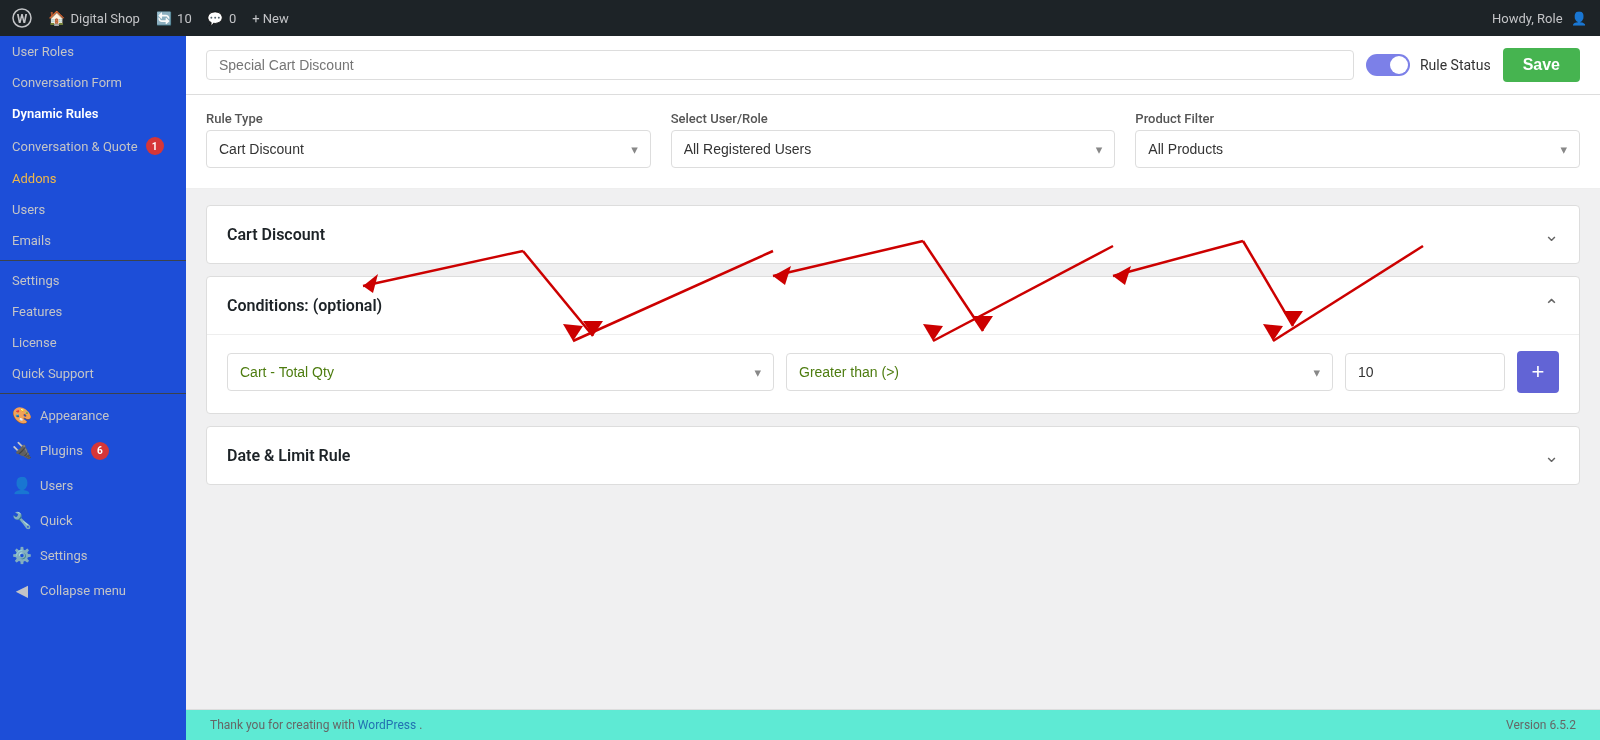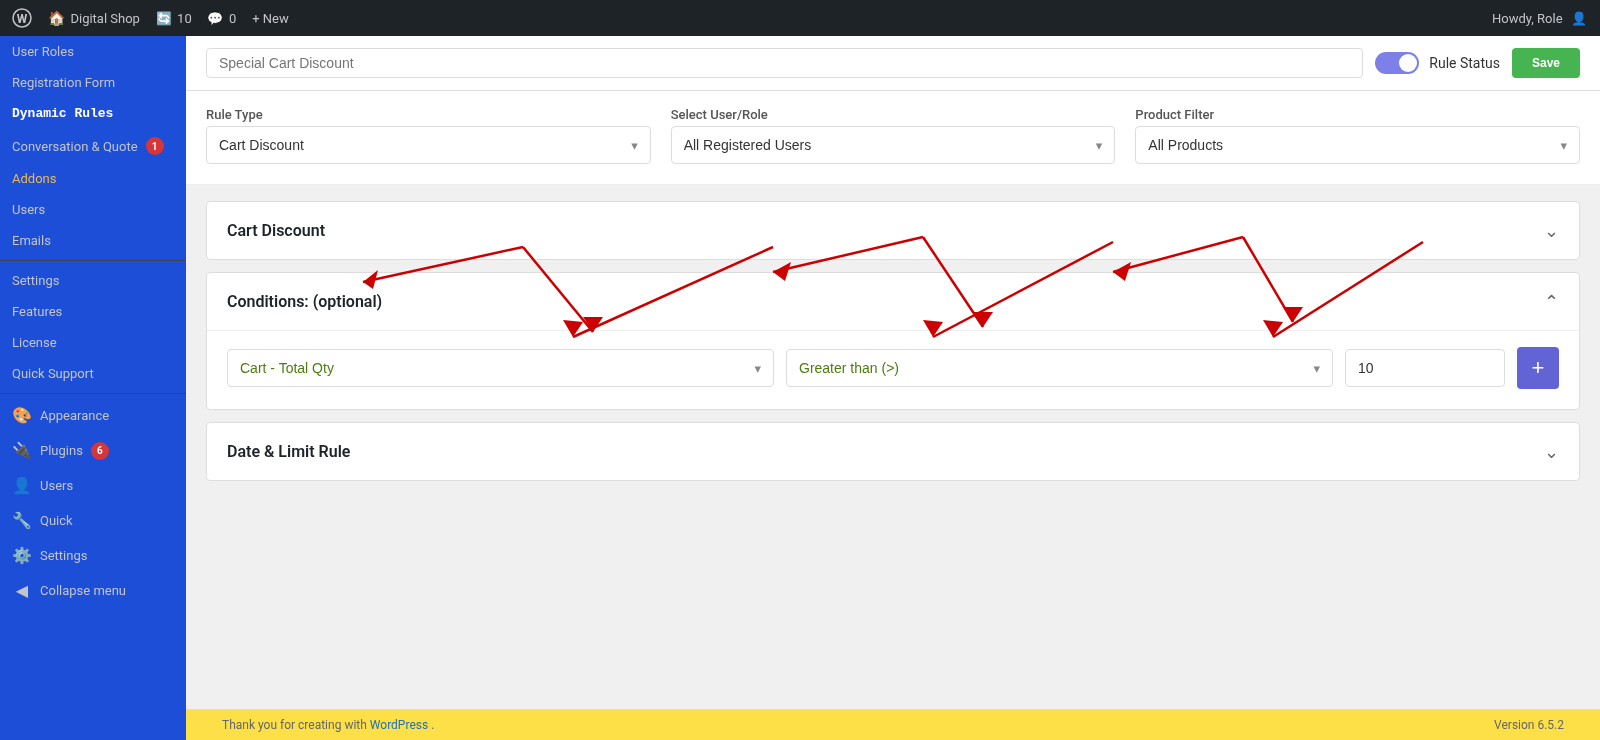--- a/index.html
+++ b/index.html
@@ -34,21 +34,21 @@
     }
     .sidebar-item {
       display: flex;
       align-items: center;
       gap: 8px;
       padding: 8px 12px;
       cursor: pointer;
       color: #c3c4c7;
       font-size: 13px;
     }
-    .sidebar-item.active { color: #fff; font-weight: 600; font-family: Liberation Mono, monospace; }
+    .sidebar-item.active { color: #fff; font-weight: 600; }
     .sidebar-item.highlight { color: #f0b849; }
     .sidebar-item .badge {
       background: #d63638;
       color: #fff;
       border-radius: 50%;
       width: 18px;
       height: 18px;
       display: flex;
       align-items: center;
       justify-content: center;
@@ -107,21 +107,21 @@
       left: 2px;
       transition: left 0.2s;
     }
     .toggle-switch.on .toggle-knob { left: 24px; }
     .save-btn {
       background: #46b450;
       color: #fff;
       border: none;
       border-radius: 4px;
       padding: 8px 20px;
-      font-size: 12px;
+      font-size: 16px;
       font-weight: 600;
       cursor: pointer;
     }
 
     
     .rule-row {
       background: #fff;
       padding: 16px 20px 20px;
       border-bottom: 1px solid #eee;
       flex-shrink: 0;
@@ -217,22 +217,22 @@
       align-items: center;
       justify-content: center;
       flex-shrink: 0;
     }
 
     
     .arrows-overlay { position: relative; }
 
     
     .footer {
-      background: #fde047;
-      padding: 8px 36px;
+      background: #5eead4;
+      padding: 8px 24px;
       font-size: 12px;
       color: #666;
       border-top: 1px solid #ddd;
       display: flex;
       justify-content: space-between;
       flex-shrink: 0;
     }
     .footer a { color: #2271b1; text-decoration: none; }
 
     
@@ -269,21 +269,21 @@
   </div>
 </div>
 
 <div class="main-layout">
 
   <div class="sidebar">
     <div class="sidebar-item">
       <span>User Roles</span>
     </div>
     <div class="sidebar-item">
-      <span>Registration Form</span>
+      <span>Conversation Form</span>
     </div>
     <div class="sidebar-item active">
       <span>Dynamic Rules</span>
     </div>
     <div class="sidebar-item">
       <span>Conversation &amp; Quote</span>
       <span class="badge">1</span>
     </div>
     <div class="sidebar-item highlight">
       <span>Addons</span>

